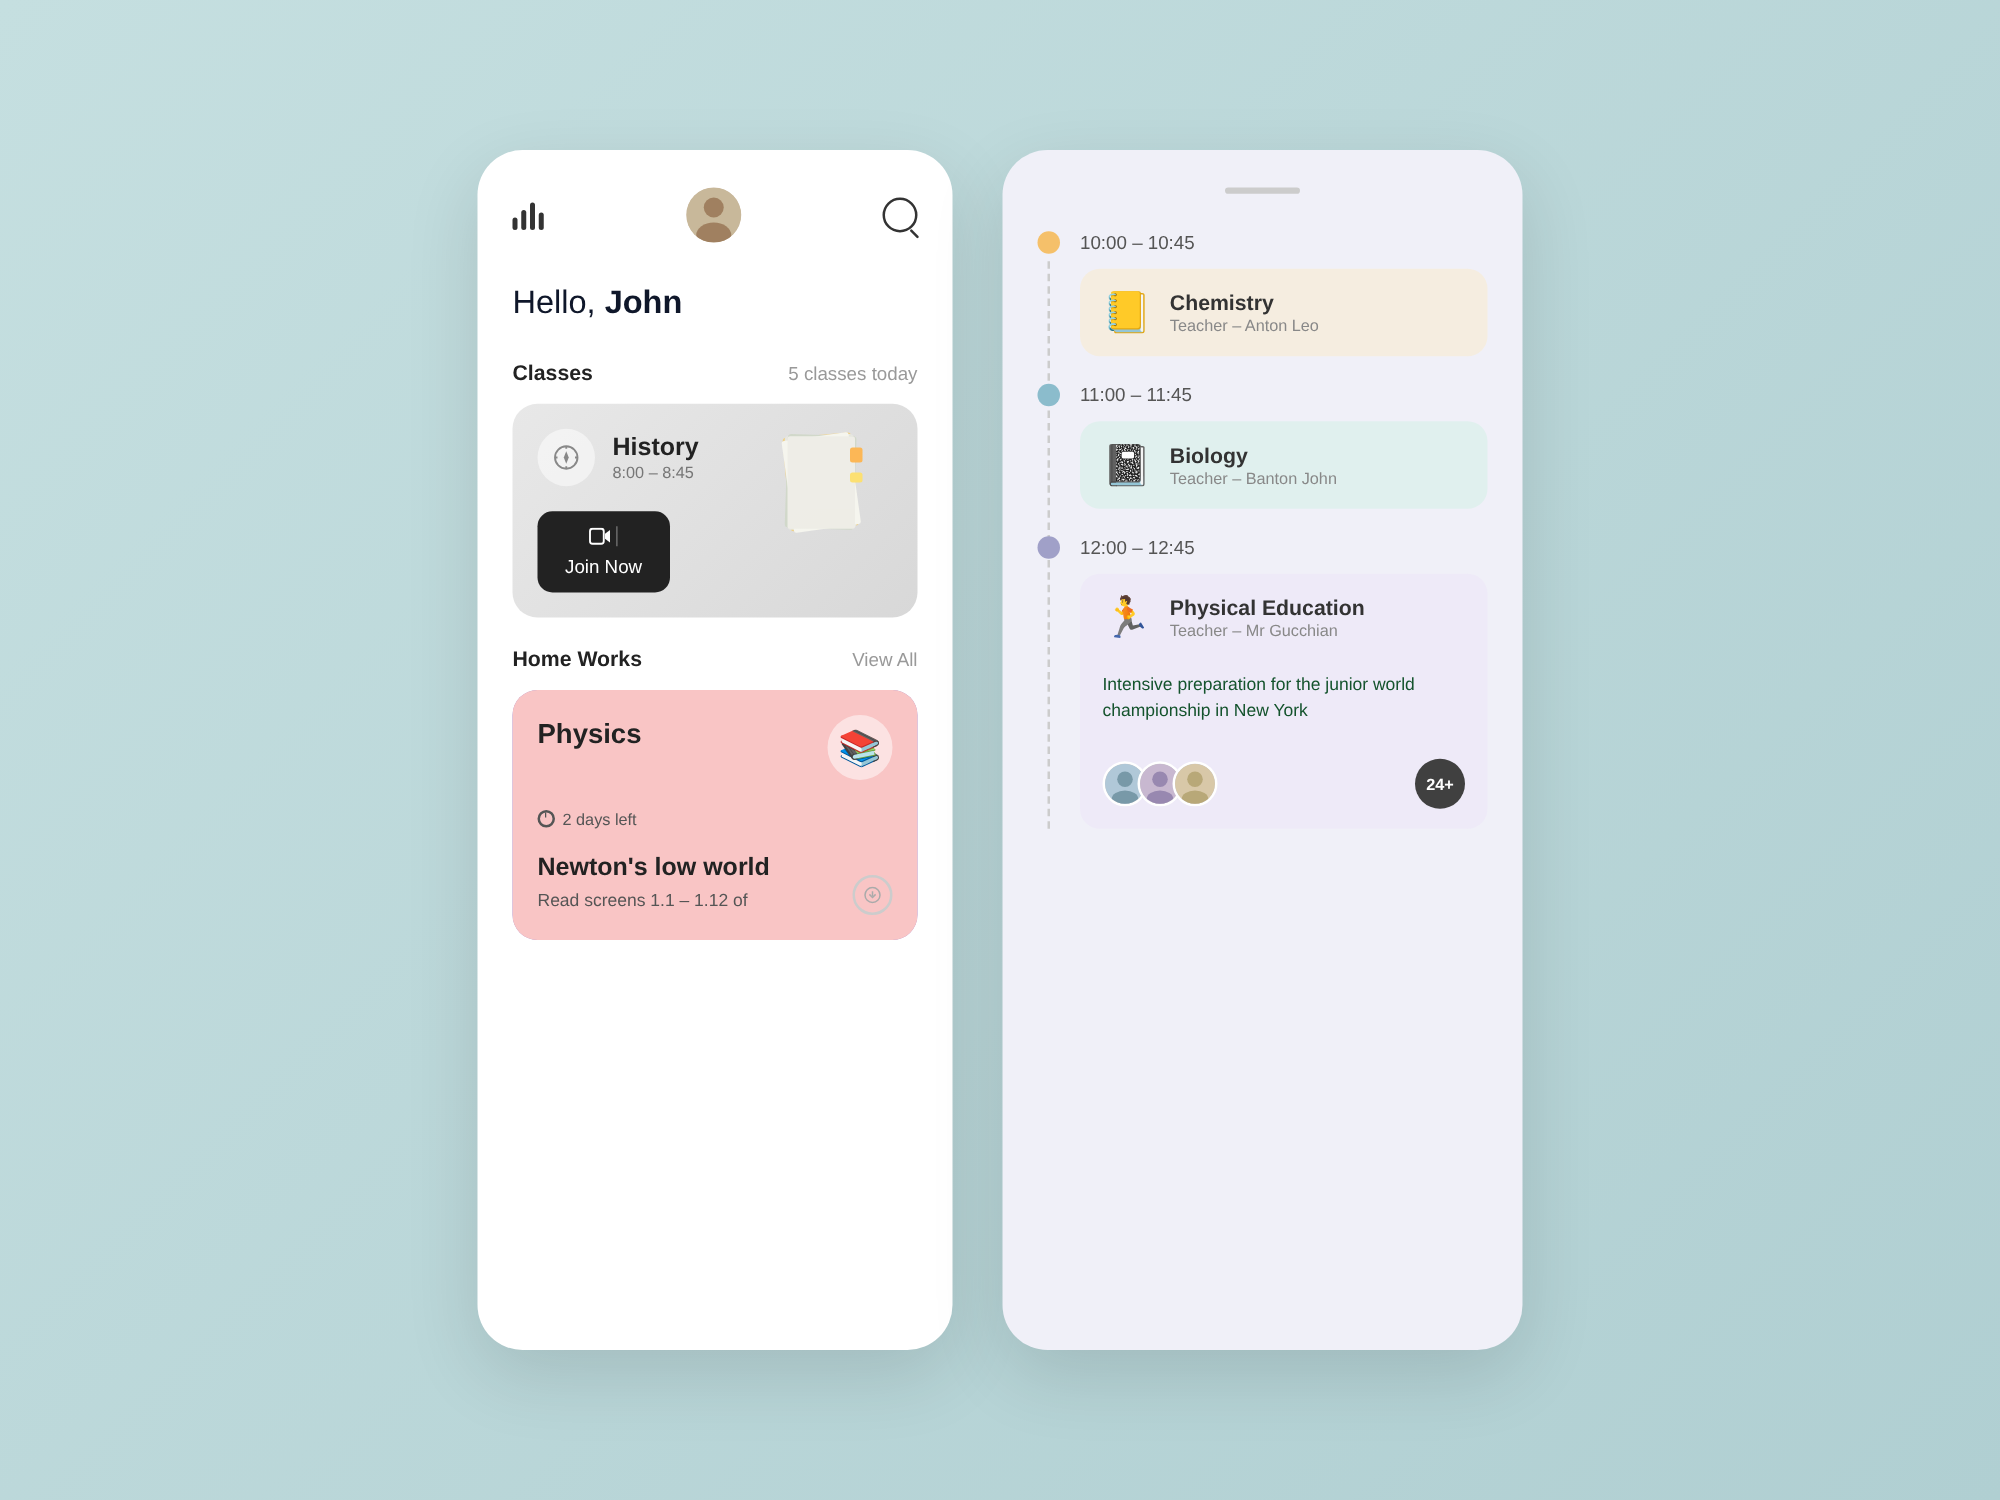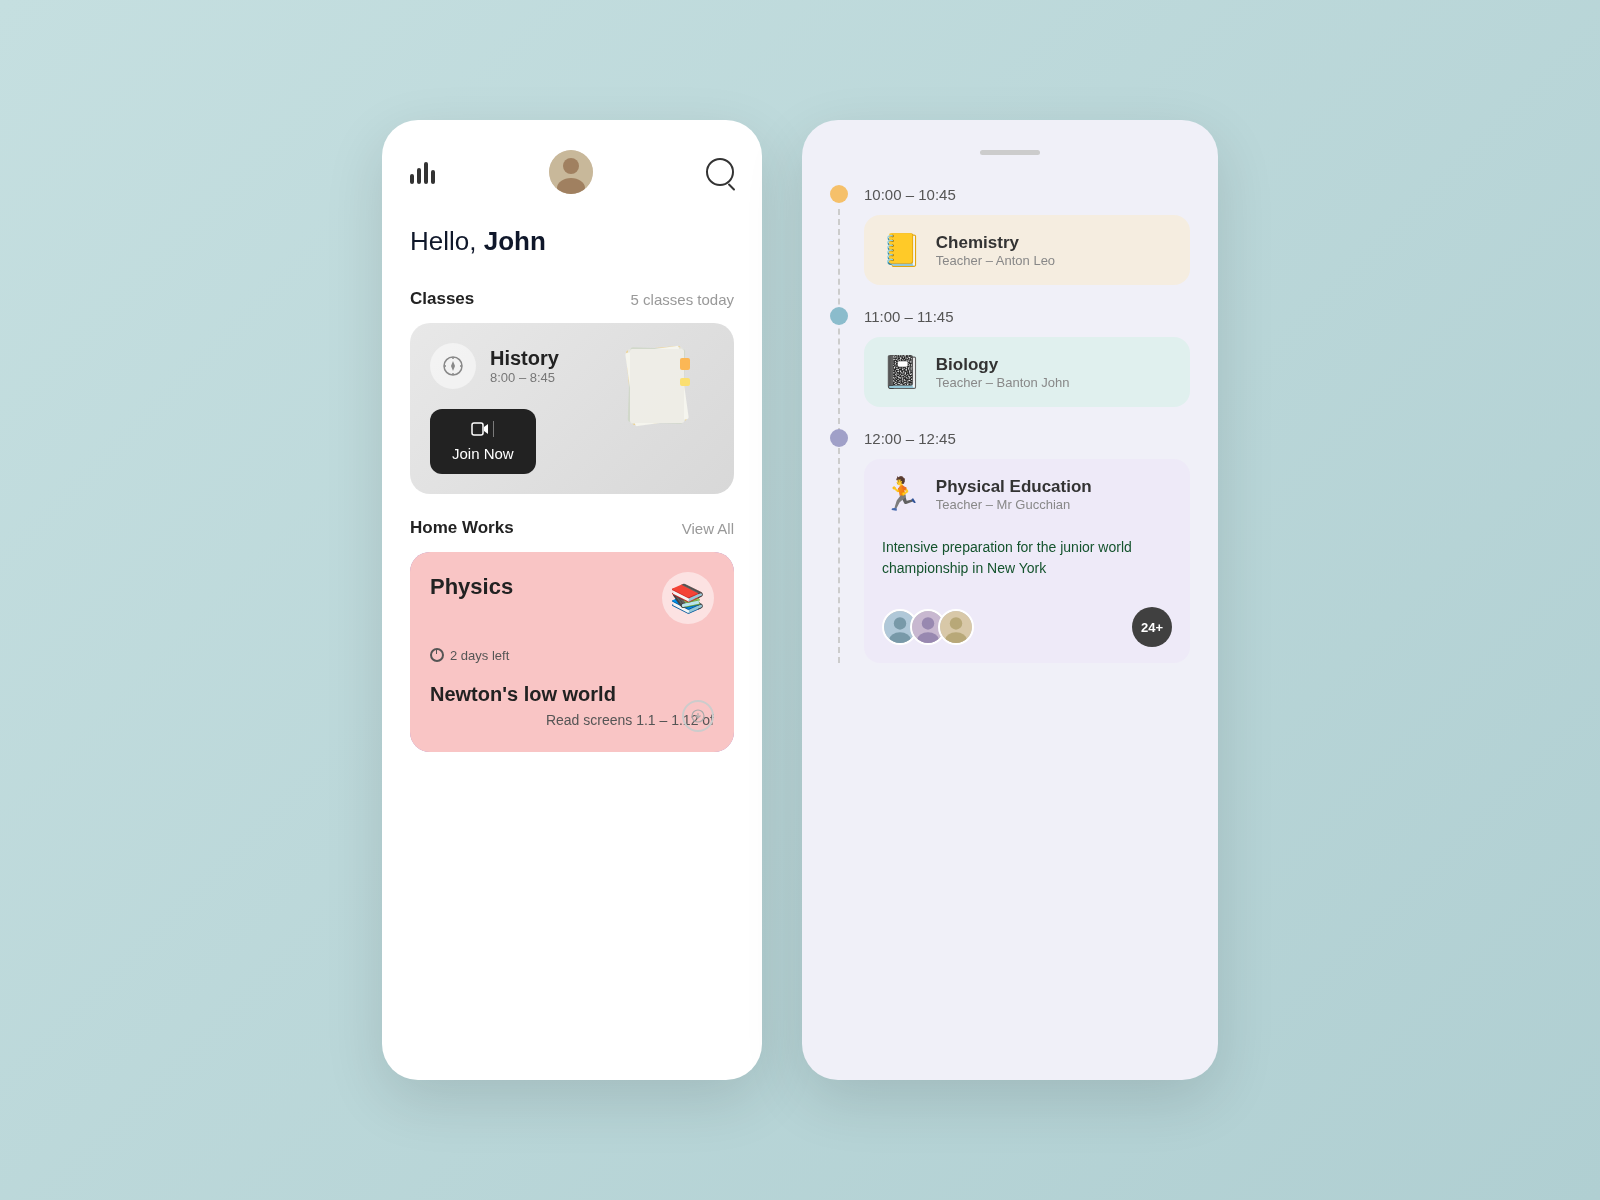--- a/index.html
+++ b/index.html
@@ -227,21 +227,20 @@
 
     .hw-title {
       font-size: 20px;
       font-weight: 700;
       color: #222;
       margin-bottom: 6px;
     }
     .hw-desc {
       font-size: 14px;
       color: #555;
-      text-align: right;
     }
     .hw-download-icon {
       position: absolute;
       right: 20px;
       bottom: 20px;
       width: 32px;
       height: 32px;
       border: 2px solid #ccc;
       border-radius: 50%;
       display: flex;

